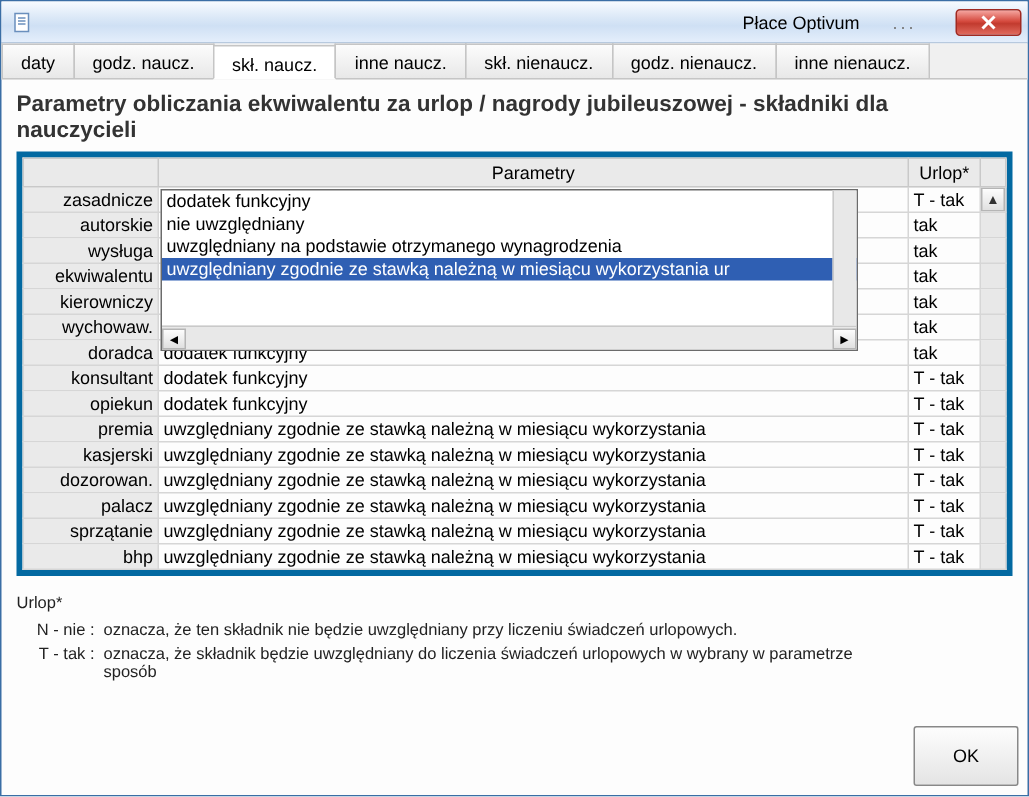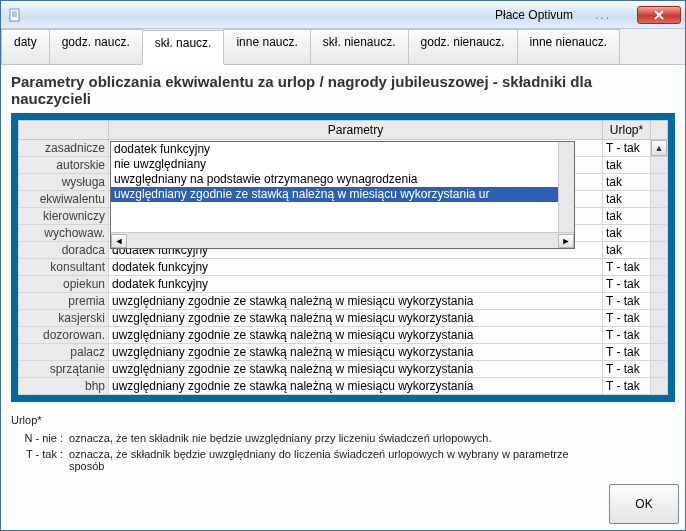--- a/index.html
+++ b/index.html
@@ -37,21 +37,21 @@
     background: linear-gradient(to bottom, #f5a6a0, #d54a3e 45%, #c23b2f 55%, #e06a5d);
     border: 1px solid #a02a22;
     border-radius: 3px;
     display: flex; align-items: center; justify-content: center;
     color: #fff; font-weight: bold; font-size: 11px;
     margin-left: 4px;
     cursor: pointer;
   }
   .tabs {
     display: flex;
-    height: 36px;
+    height: 24px;
     border-bottom: 1px solid #c5c5c5;
     background: #f0f0f0;
     padding-left: 0;
   }
   .tab {
     padding: 5px 12px 5px 12px;
     border: 1px solid #c5c5c5;
     border-bottom: none;
     margin-right: -1px;
     background: linear-gradient(to bottom,#fcfcfc,#e8e8e8);
@@ -71,21 +71,21 @@
     display: flex; flex-direction: column;
     overflow: hidden;
   }
   .heading {
     font-size: 15px; font-weight: bold;
     color: #333;
     margin: 2px 0 6px 0;
   }
   .grid-wrap {
     position: relative;
-    border: 7px solid #0369a1;
+    border: 4px solid #0369a1;
     flex: 0 0 auto;
   }
   table.grid {
     width: 100%;
     border-collapse: collapse;
     font-size: 12px;
     table-layout: fixed;
   }
   table.grid th {
     background: #eaeaea;
@@ -96,21 +96,21 @@
     font-size: 12px;
   }
   table.grid td {
     border: 1px solid #d6d6d6;
     padding: 1px 3px;
     height: 17px;
     white-space: nowrap;
     overflow: hidden;
     font-size: 12px;
   }
-  .col-label { width: 90px; background: #eaeaea; text-align: right; color: #404040; padding-right:4px; }
+  .col-label { width: 90px; background: #eaeaea; text-align: right; color: #000000; padding-right:4px; }
   .col-param { }
   .col-urlop { width: 48px; }
   .col-scroll { width: 17px; background:#e8e8e8; padding:0;}
   .scrollbar-v {
     width:17px; background:#e8e8e8;
     border-left:1px solid #c9c9c9;
   }
   .scroll-arrow-up, .scroll-arrow-down {
     height:16px; width:100%;
     background:linear-gradient(#fdfdfd,#e0e0e0);

